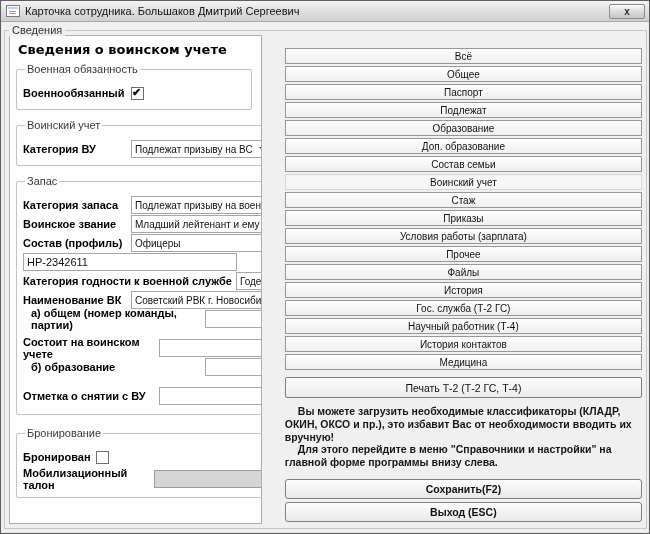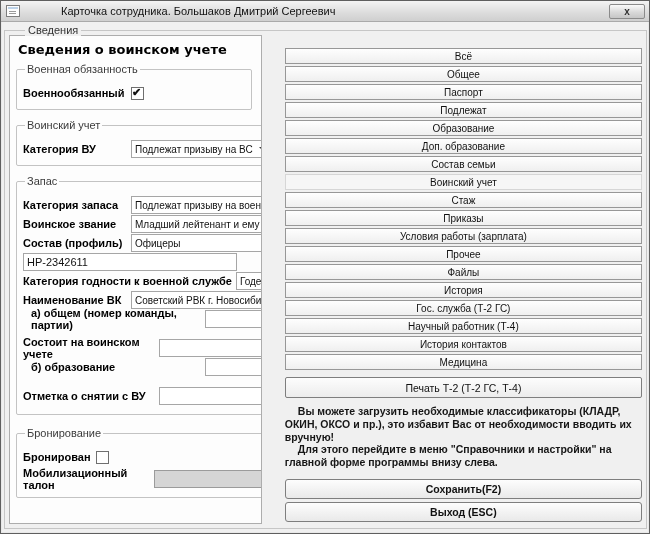--- a/index.html
+++ b/index.html
@@ -18,21 +18,20 @@
     box-shadow: inset 0 0 0 1px #e8e8e8;
     overflow: hidden;
   }
   
   .titlebar {
     height: 21px;
     display: flex; align-items: center;
     padding: 0 4px 0 5px;
     background: linear-gradient(#f4f4f4, #dcdcdc 60%, #cfcfcf);
     border-bottom: 1px solid #a9a9a9;
-    gap: 36px;
   }
   .win-icon {
     width: 14px; height: 12px; margin-right: 5px;
     background: #fdfdfd;
     border: 1px solid #7d7d7d;
     position: relative;
   }
   .win-icon::before {
     content: ""; position: absolute; left: 1px; right: 1px; top: 1px;
     height: 2px; background: #bcd2e8;
@@ -52,21 +51,21 @@
     font-size: 10px; font-weight: bold; color: #333;
     cursor: default;
   }
   
   .svedeniya-group {
     position: absolute;
     left: 3px; right: 2px; top: 29px; bottom: 4px;
     border: 1px solid #c6c6c6;
   }
   .svedeniya-caption {
-    position: absolute; top: -7px; left: 20px;
+    position: absolute; top: -7px; left: 4px;
     background: #f0f0f0; padding: 0 3px;
     font-size: 11px; color: #333;
   }
   .group-inner {
     display: flex;
     height: 100%;
     padding: 4px 3px 4px 4px;
     gap: 22px;
   }
   

